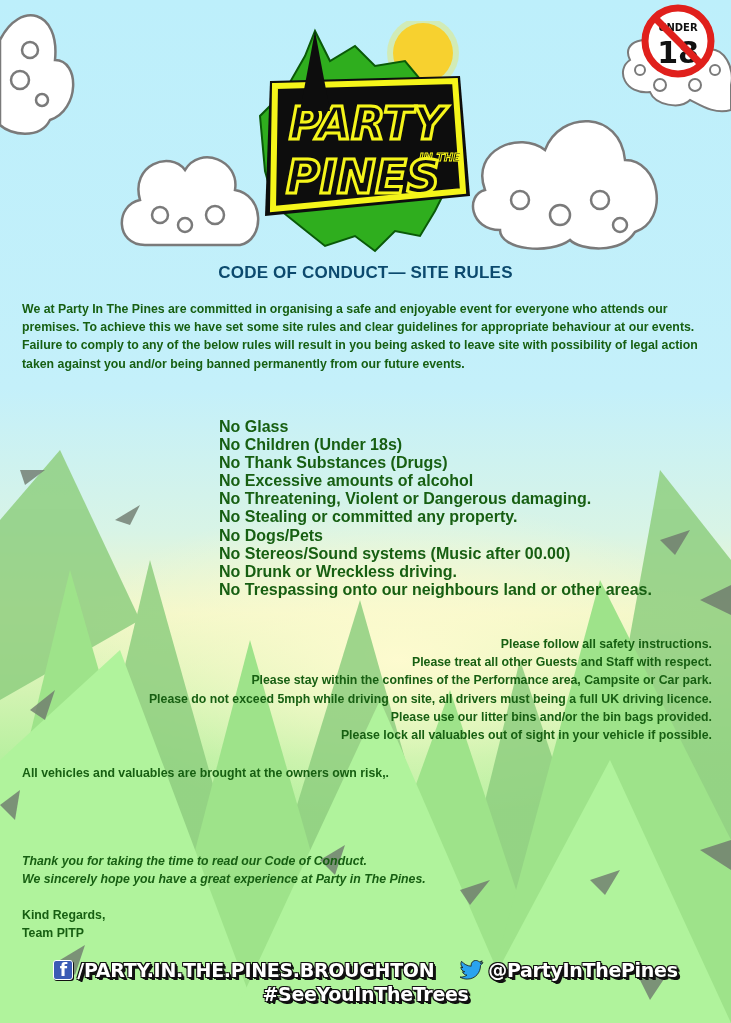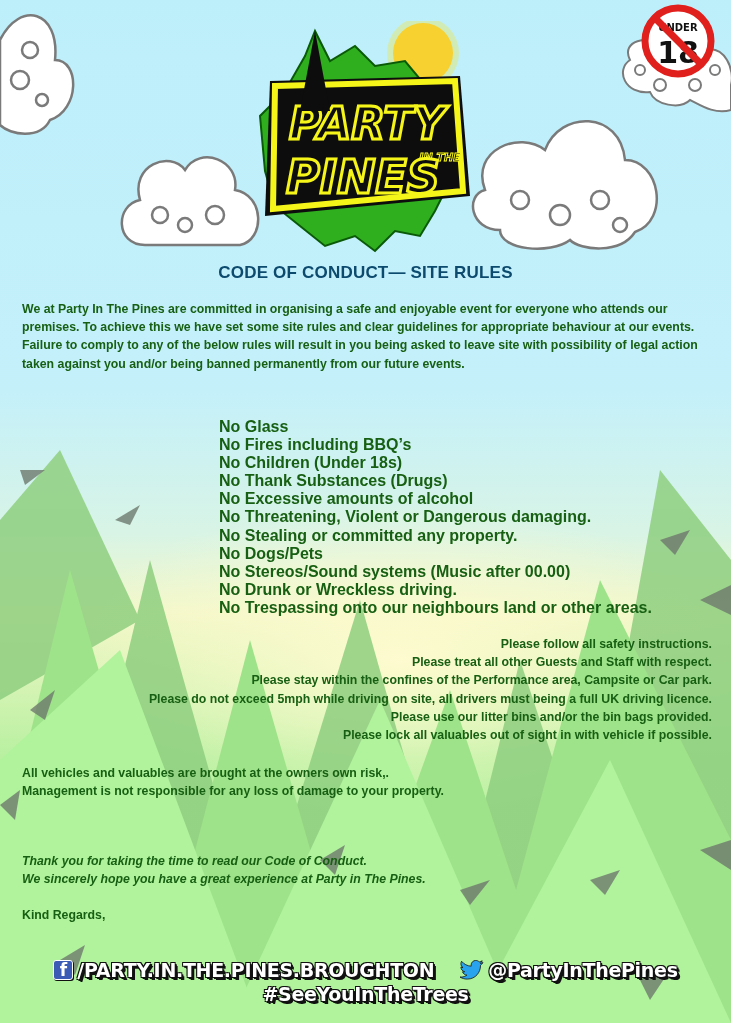--- a/index.html
+++ b/index.html
@@ -124,53 +124,52 @@
 <div class="content">
   <div class="title">CODE OF CONDUCT— SITE RULES</div>
 
   <div class="para" style="top:300px;">
     <div>We at Party In The Pines are committed in organising a safe and enjoyable event for everyone who attends our premises. To achieve this we have set some site rules and clear guidelines for appropriate behaviour at our events.</div>
     <div>Failure to comply to any of the below rules will result in you being asked to leave site with possibility of legal action taken against you and/or being banned permanently from our future events.</div>
   </div>
 
   <ul class="rules">
     <li>No Glass</li>
-    <li>No Fires including BBQ’s</li>
     <li>No Children (Under 18s)</li>
     <li>No Thank Substances (Drugs)</li>
     <li>No Excessive amounts of alcohol</li>
     <li>No Threatening, Violent or Dangerous damaging.</li>
     <li>No Stealing or committed any property.</li>
     <li>No Dogs/Pets</li>
     <li>No Stereos/Sound systems (Music after 00.00)</li>
     <li>No Drunk or Wreckless driving.</li>
     <li>No Trespassing onto our neighbours land or other areas.</li>
   </ul>
 
   <div class="para" style="top:635px;text-align:right;">
     <div>Please follow all safety instructions.</div>
     <div>Please treat all other Guests and Staff with respect.</div>
     <div>Please stay within the confines of the Performance area, Campsite or Car park.</div>
     <div>Please do not exceed 5mph while driving on site, all drivers must being a full UK driving licence.</div>
     <div>Please use our litter bins and/or the bin bags provided.</div>
-    <div>Please lock all valuables out of sight in with vehicle if possible.</div>
+    <div>Please lock all valuables out of sight in your vehicle if possible.</div>
   </div>
 
   <div class="para" style="top:764px;">
     <div>All vehicles and valuables are brought at the owners own risk,.</div>
-    <div>Management is not responsible for any loss of damage to your property.</div>
   </div>
 
   <div class="para" style="top:852px;font-style:italic;">
     <div>Thank you for taking the time to read our Code of Conduct.</div>
     <div>We sincerely hope you have a great experience at Party in The Pines.</div>
   </div>
 
   <div class="para" style="top:906px;">
     <div>Kind Regards,</div>
+    <div>Team PITP</div>
   </div>
 </div>
 
 <div class="social">
   <div class="social-row">
     <div class="social-item">
       <span class="fb-icon">f</span>
       <span>/PARTY.IN.THE.PINES.BROUGHTON</span>
     </div>
     <div class="social-item">

